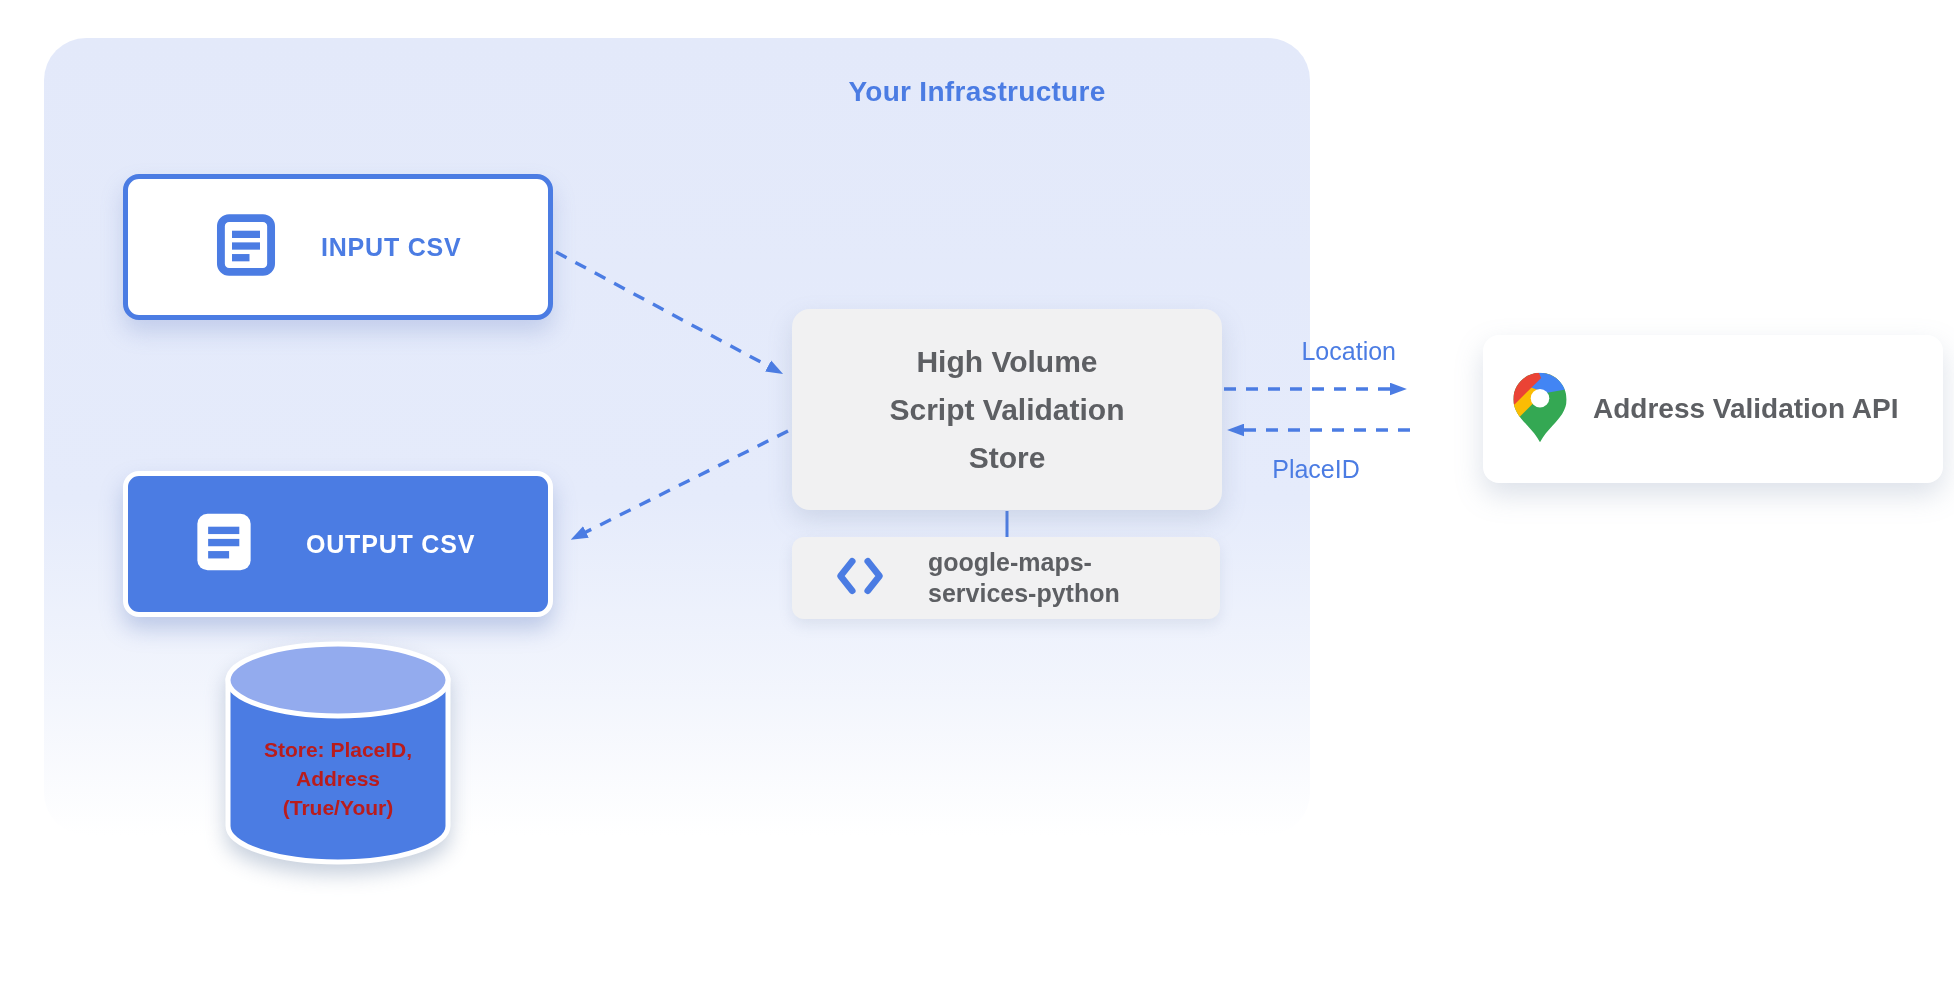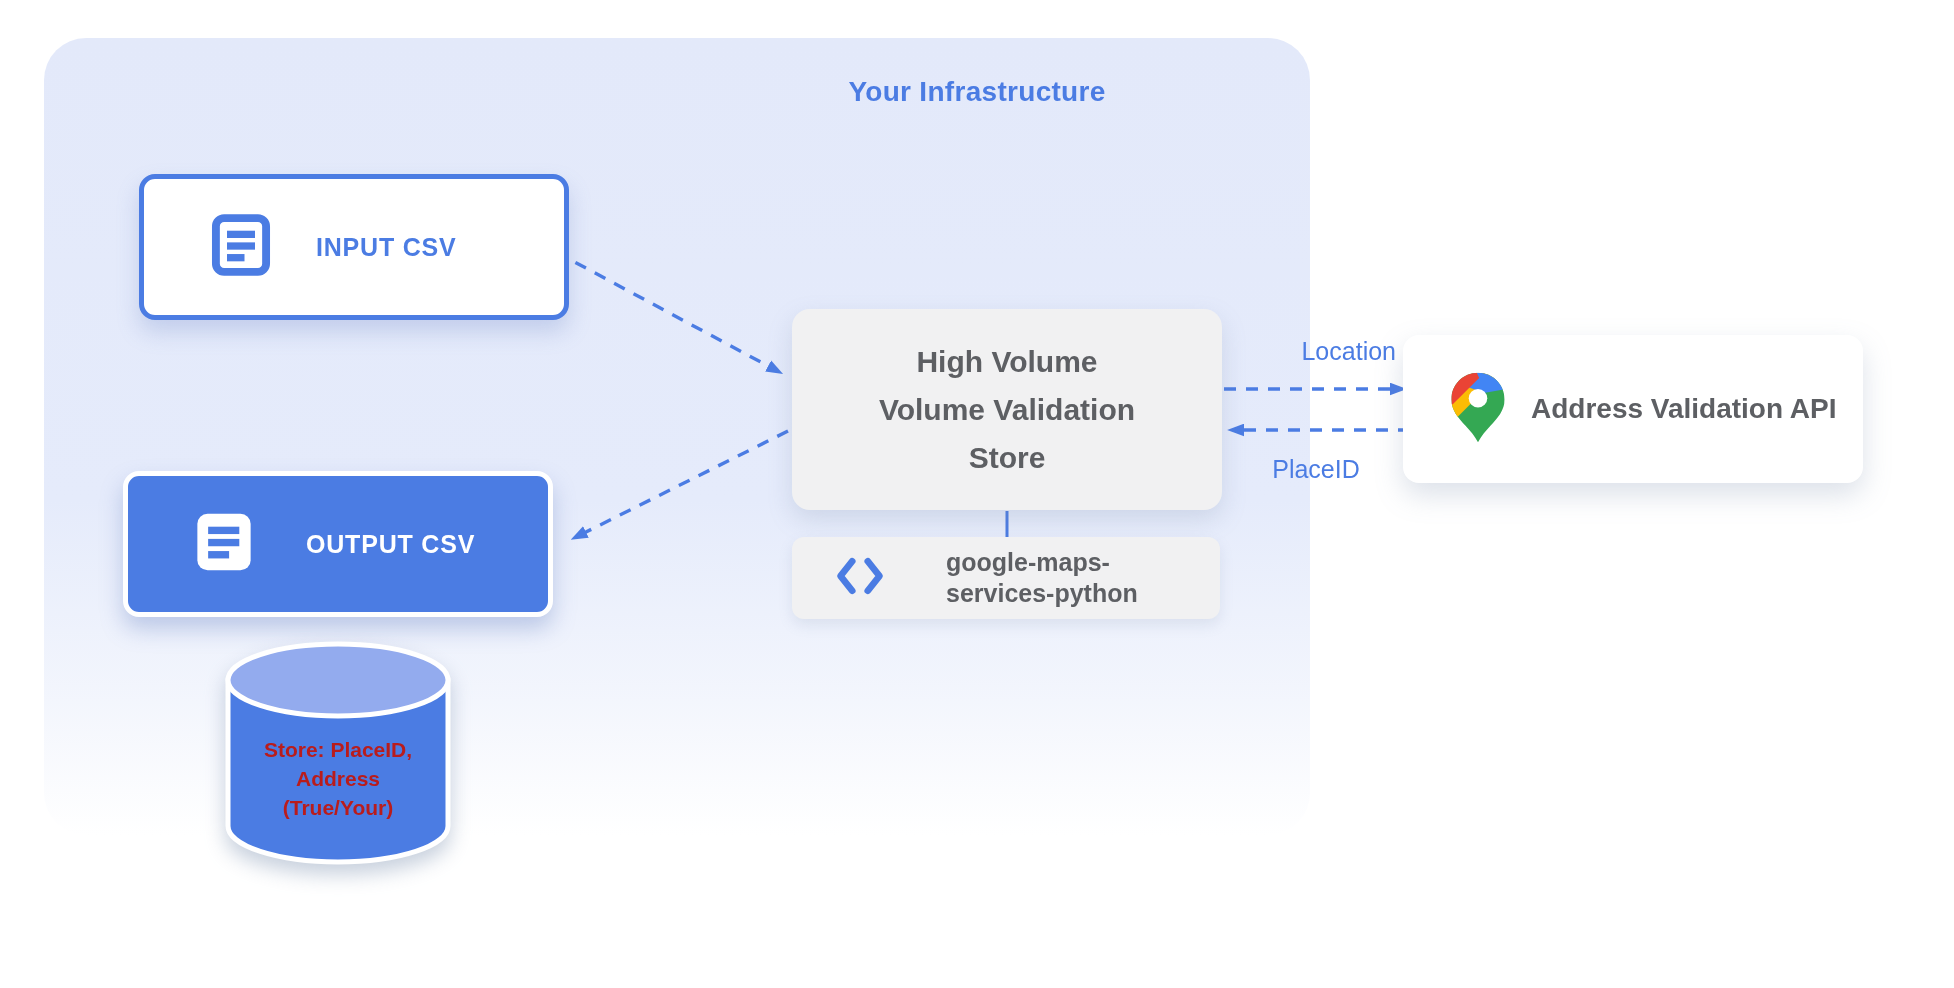--- a/index.html
+++ b/index.html
@@ -18,23 +18,22 @@
 
   .connectors { position:absolute; left:0; top:0; z-index:2; }
   .connectors line { stroke:var(--accent); stroke-width:3.4; stroke-dasharray:12 10; }
   .connectors line.solid { stroke-dasharray:none; stroke-width:3; }
 
   .node { position:absolute; display:flex; align-items:center; box-sizing:border-box; z-index:3; }
 
   .input-box {
     left:123px; top:174px; width:430px; height:146px;
     background:#ffffff; border:5px solid var(--accent); border-radius:16px;
-    padding-left:62px; gap:40px;
+    padding-left:83px; gap:40px;
     box-shadow:0 12px 22px rgba(108,134,196,0.28);
-    margin-left:16px;
   }
   .output-box {
     left:123px; top:471px; width:430px; height:146px;
     background:var(--accent); border:5px solid #ffffff; border-radius:16px;
     padding-left:62px; gap:48px;
     box-shadow:0 12px 22px rgba(108,134,196,0.38);
   }
   .csv-label { font-size:25px; font-weight:bold; letter-spacing:0.8px; }
   .input-box .csv-label { color:var(--accent); }
   .output-box .csv-label { color:#ffffff; }
@@ -44,29 +43,29 @@
     background:var(--box-gray); border-radius:18px;
     flex-direction:column; justify-content:center;
     box-shadow:0 10px 24px rgba(120,138,170,0.22);
     align-items:center;
   }
   .script-line { font-size:30px; line-height:48px; font-weight:bold; color:var(--text-gray); text-align:center; }
 
   .library-box {
     left:792px; top:537px; width:428px; height:82px;
     background:var(--box-gray); border-radius:12px;
-    padding-left:42px; gap:60px;
+    padding-left:42px; gap:42px;
     box-shadow:0 6px 14px rgba(120,138,170,0.16);
   }
   .library-line { font-size:25px; line-height:31px; font-weight:bold; color:var(--text-gray); }
 
   .api-box {
-    left:1403px; top:335px; width:460px; height:148px;
+    left:1483px; top:335px; width:460px; height:148px;
     background:#ffffff; border-radius:16px;
-    padding-left:46px; gap:24px;
+    padding-left:28px; gap:24px;
     box-shadow:0 12px 28px rgba(120,138,170,0.26);
   }
   .api-label { font-size:28px; font-weight:bold; color:var(--text-gray); }
 
   .cylinder { position:absolute; left:218px; top:634px; width:240px; height:252px; z-index:3; }
   .cylinder svg { filter:drop-shadow(0 10px 10px rgba(130,150,180,0.45)); }
   .cylinder-text {
     position:absolute; left:0; top:101px; width:100%; z-index:4;
     text-align:center; color:#b91c1c; font-weight:bold; font-size:21px; line-height:29px;
   }
@@ -135,21 +134,21 @@
     </svg>
     <div class="cylinder-text">
       <div>Store: PlaceID,</div>
       <div>Address</div>
       <div>(True/Your)</div>
     </div>
   </div>
 
   <div class="node script-box">
     <div class="script-line">High Volume</div>
-    <div class="script-line">Volume Validation</div>
+    <div class="script-line">Script Validation</div>
     <div class="script-line">Store</div>
   </div>
 
   <div class="node library-box">
     <span>
       <svg viewBox="0 0 24 20" width="52" height="44">
         <path d="M8.4,3.2 L3,10 L8.4,16.8" fill="none" style="stroke:var(--accent)" stroke-width="3.1" stroke-linecap="round" stroke-linejoin="round"></path>
         <path d="M15.6,3.2 L21,10 L15.6,16.8" fill="none" style="stroke:var(--accent)" stroke-width="3.1" stroke-linecap="round" stroke-linejoin="round"></path>
       </svg>
     </span>

